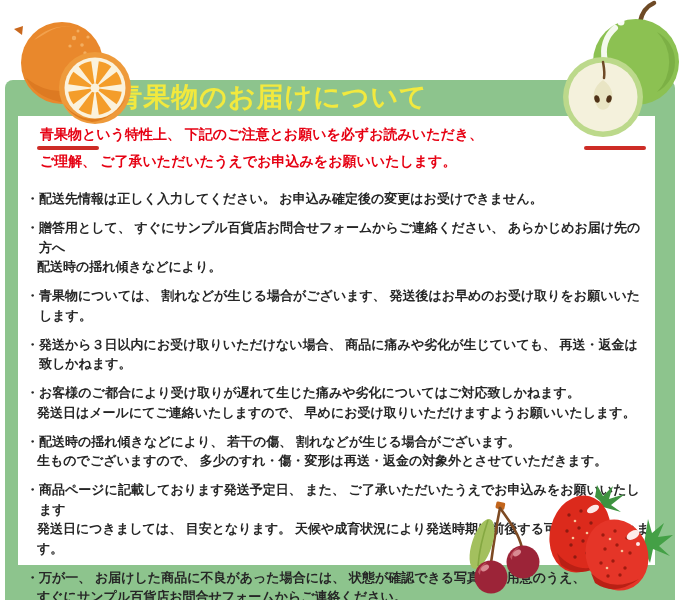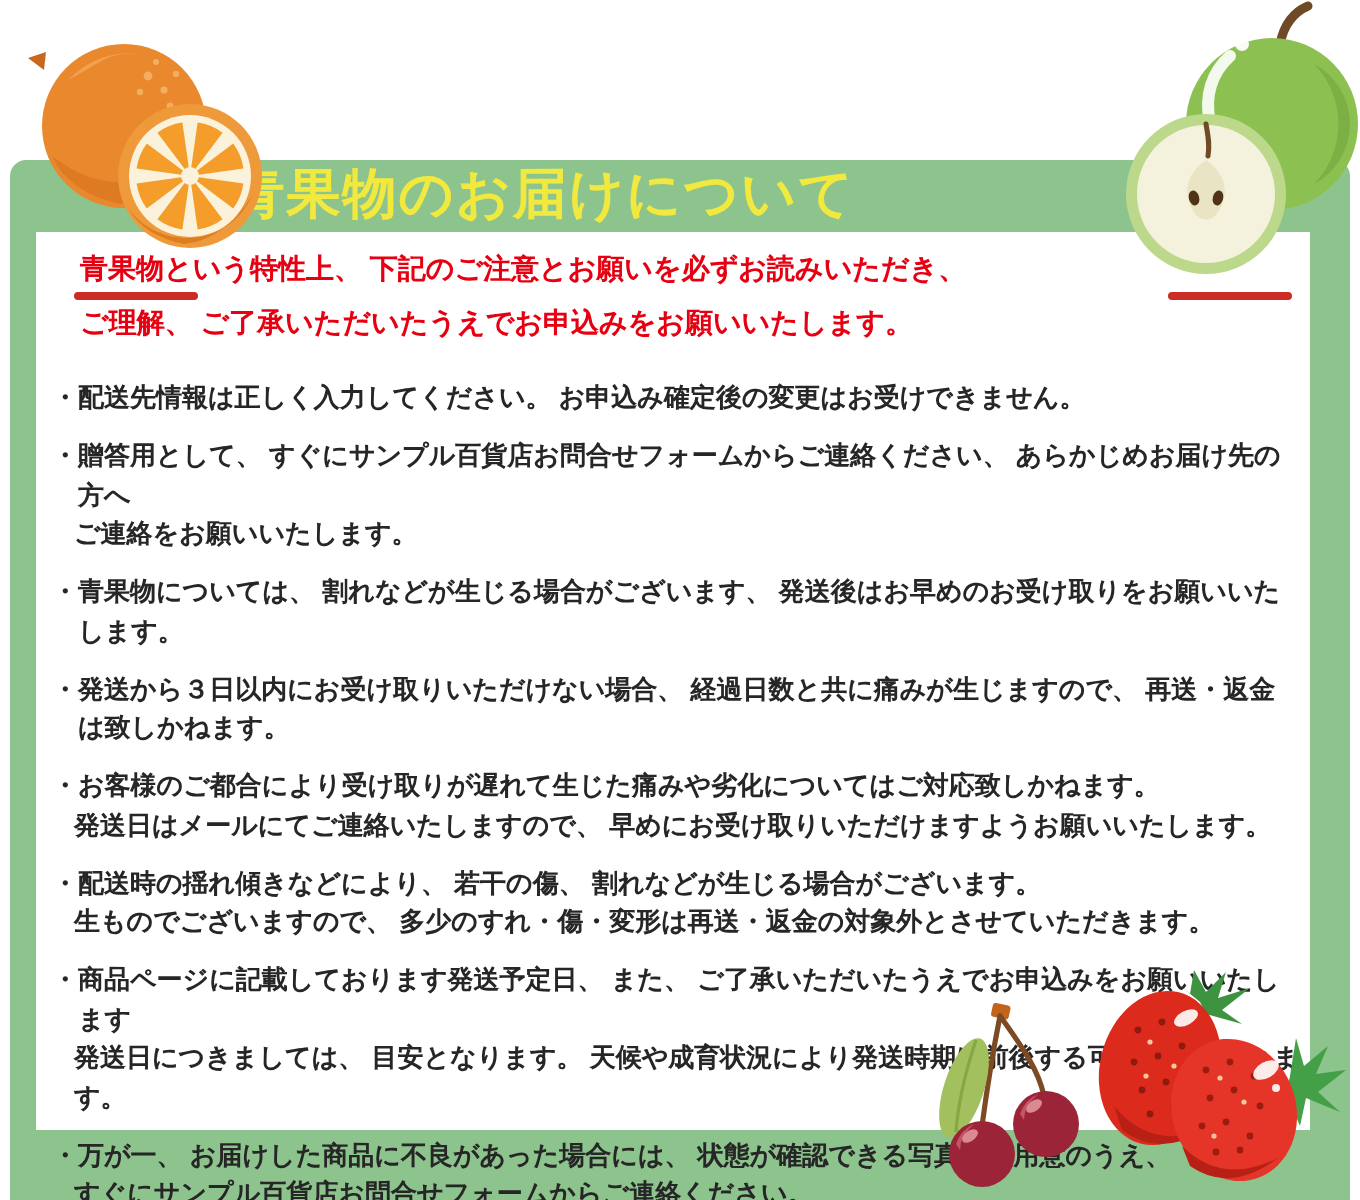--- a/index.html
+++ b/index.html
@@ -69,32 +69,32 @@
     <div class="n-row">
         <span class="n-marker">・</span>
         <span>配送先情報は正しく入力してください。 お申込み確定後の変更はお受けできません。</span>
       </div>
   </li>
   <li>
     <div class="n-row">
         <span class="n-marker">・</span>
         <span>贈答用として、 すぐにサンプル百貨店お問合せフォームからご連絡ください、 あらかじめお届け先の方へ</span>
       </div>
-    <div class="n-line2">ご連絡をお願いいたします。</div>
+    <div class="n-line2">配送時の揺れ傾きなどにより。</div>
   </li>
   <li>
     <div class="n-row">
         <span class="n-marker">・</span>
         <span>青果物については、 割れなどが生じる場合がございます、 発送後はお早めのお受け取りをお願いいたします。</span>
       </div>
   </li>
   <li>
     <div class="n-row">
         <span class="n-marker">・</span>
-        <span>発送から３日以内にお受け取りいただけない場合、 経過日数と共に痛みが生じますので、 再送・返金は致しかねます。</span>
+        <span>発送から３日以内にお受け取りいただけない場合、 商品に痛みや劣化が生じていても、 再送・返金は致しかねます。</span>
       </div>
   </li>
   <li>
     <div class="n-row">
         <span class="n-marker">・</span>
         <span>お客様のご都合により受け取りが遅れて生じた痛みや劣化についてはご対応致しかねます。</span>
       </div>
     <div class="n-line2">発送日はメールにてご連絡いたしますので、 早めにお受け取りいただけますようお願いいたします。</div>
   </li>
   <li>

